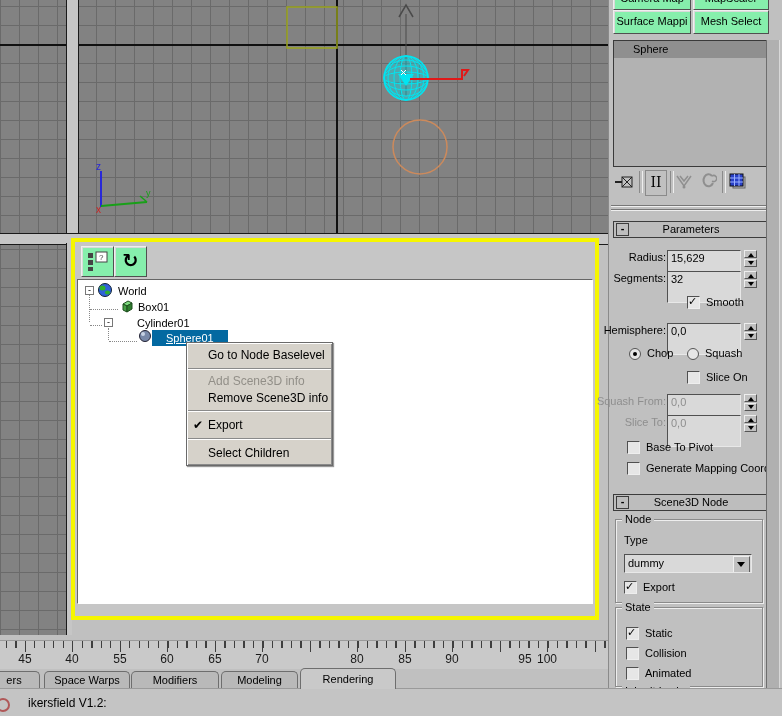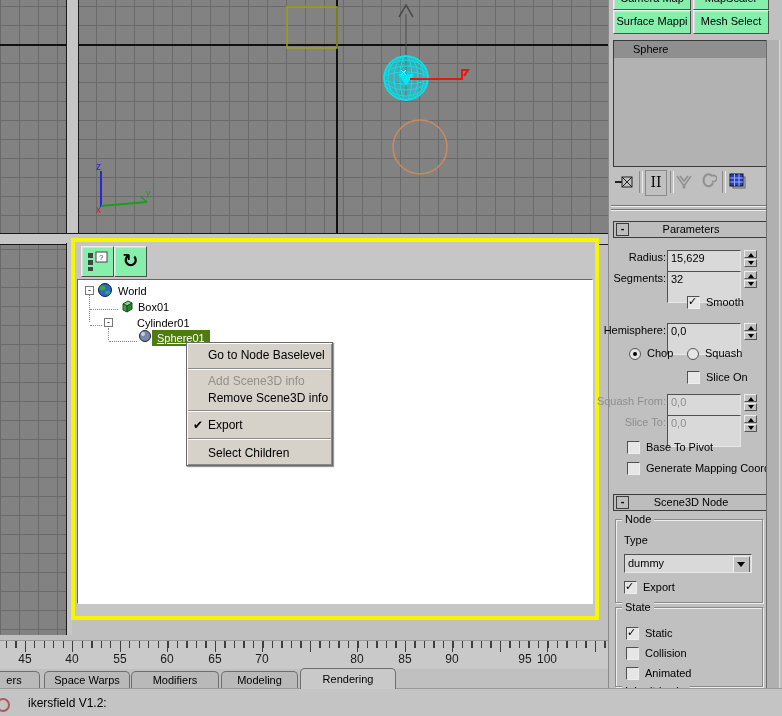--- a/index.html
+++ b/index.html
@@ -46,21 +46,21 @@
   
   #ypanel{left:71px;top:238px;width:528px;height:382px;background:#f6f600;}
   #ypanel-inner{position:absolute;left:4px;top:4px;right:4px;bottom:4px;background:#c6c6c6;}
   .treearea{position:absolute;left:2px;top:37px;width:516px;height:325px;background:#fff;
             border:1px solid;border-color:#666 #fff #fff #666;box-sizing:border-box;}
   .expander{position:absolute;width:9px;height:9px;background:#fff;border:1px solid #777;
             line-height:7px;font-size:9px;text-align:center;box-sizing:border-box;}
   .dotv{position:absolute;border-left:1px dotted #888;width:0;}
   .doth{position:absolute;border-top:1px dotted #888;height:0;}
   .treelabel{position:absolute;height:14px;line-height:14px;white-space:nowrap;}
-  .tree-sel{background:#4d7c0f;color:#fff;padding:1px 5px;text-decoration:underline;}
+  .tree-sel{background:#0369a1;color:#fff;padding:1px 14px;text-decoration:underline;}
   
   #ctxmenu{left:186px;top:342px;width:147px;background:#d6d2ca;font-size:12px;
            border:1px solid #6a6a6a;box-shadow:inset 1px 1px 0 #fff, inset -1px -1px 0 #8a8a8a, 1px 1px 1px rgba(0,0,0,.4);
            padding:2px 0;box-sizing:border-box;}
   .mitem{position:relative;height:20px;line-height:20px;padding-left:21px;white-space:nowrap;}
   .mitem.short{height:17px;line-height:17px;}
   .mitem.disabled{color:#928f88;}
   .msep{height:0;border-top:1px solid #8a8a8a;border-bottom:1px solid #fff;margin:3px 1px;}
   .mcheck{position:absolute;left:6px;top:0;font-family:"DejaVu Sans",sans-serif;}
   

